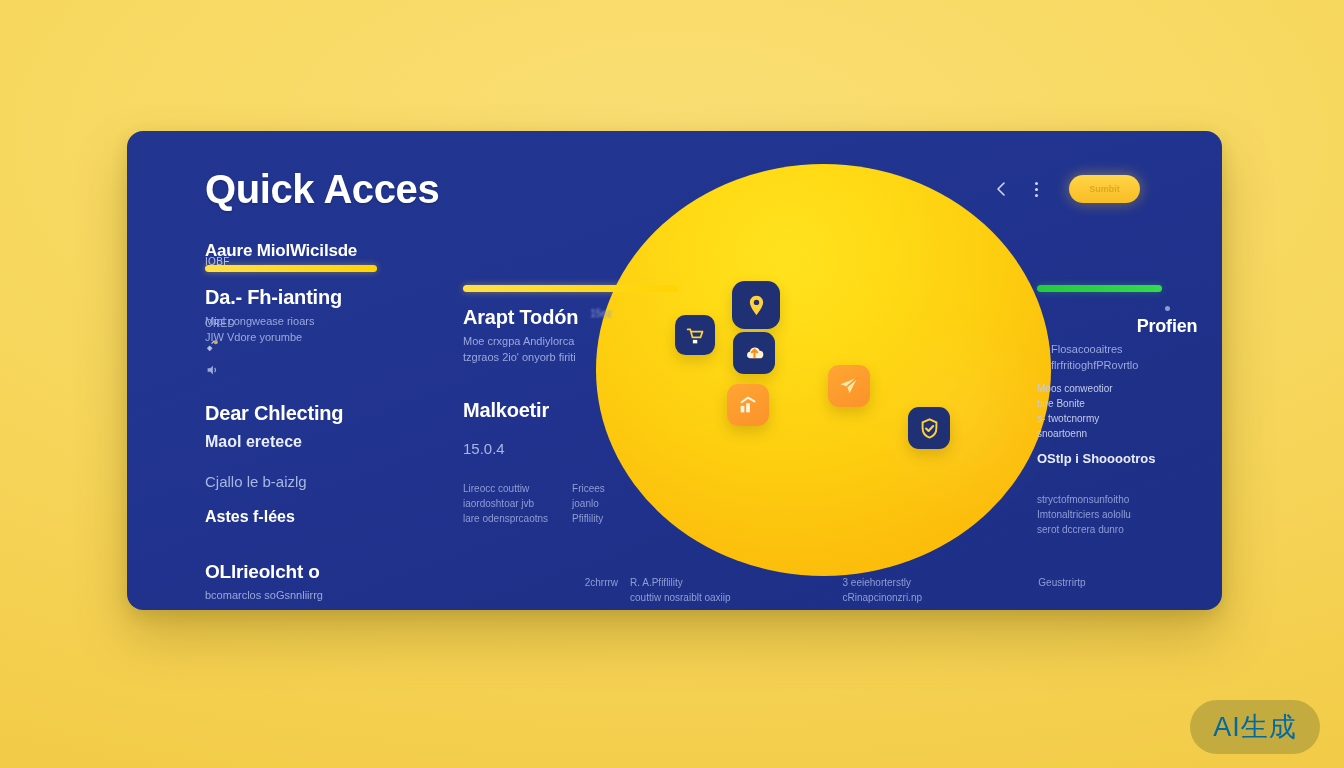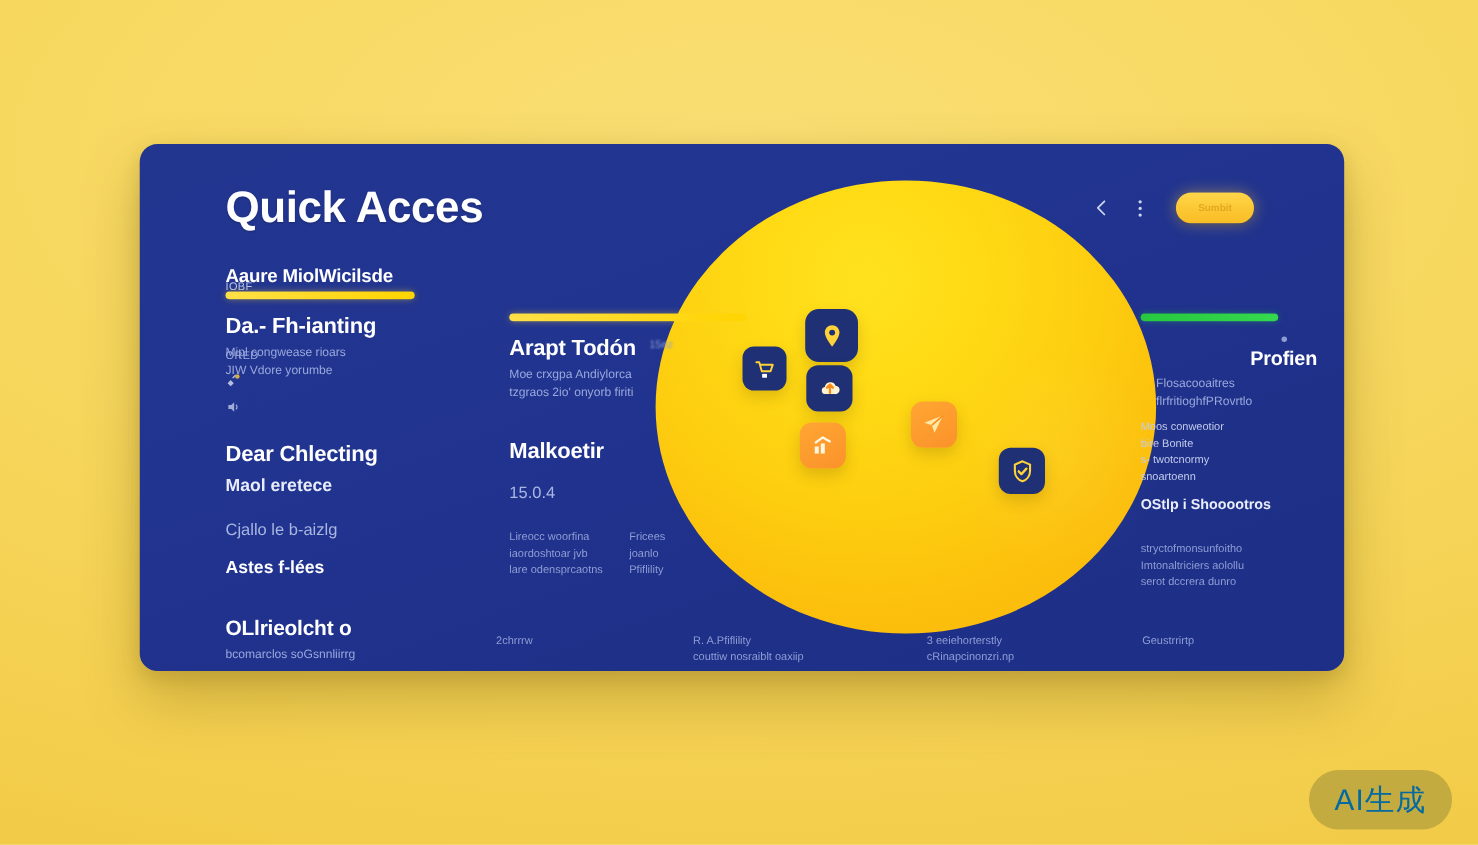--- a/index.html
+++ b/index.html
@@ -92,21 +92,21 @@
   
   #mid-frag { position:absolute; left:336px; top:268px; width:190px; }
   #mid-frag2 { position:absolute; left:336px; top:350px; width:210px; }
 
   
   #right-body { position:absolute; left:910px; top:250px; width:240px; }
 
   
   #bottom { position:absolute; left:78px; top:430px; right:50px; display:flex; gap:12px; }
   #bot-a { width:280px; }
-  #bot-b { width:200px; padding-top:14px; }
+  #bot-b { width:200px; padding-top:14px;text-align:right; }
   #bot-c { width:240px; padding-top:14px; }
   #bot-d { width:220px; padding-top:14px; }
   #bot-e { width:160px; padding-top:14px; }
 
   
   .app {
     position:absolute;
     border-radius:26%;
     display:flex; align-items:center; justify-content:center;
     box-shadow: 0 6px 14px rgba(90,60,0,0.20);
@@ -200,21 +200,21 @@
     <div class="sub" style="margin-top:0;">tzgraos 2io' onyorb firiti</div>
   </div>
 
   <div id="mid-frag">
     <div class="hd blurry">Malkoetir</div>
     <div class="lbl faint" style="margin-top:18px;">15.0.4</div>
   </div>
 
   <div id="mid-frag2" style="display:flex; gap:24px;">
     <div>
-      <div class="tiny">Lireocc woorfina</div>
+      <div class="tiny">Lireocc couttiw</div>
       <div class="tiny">iaordoshtoar jvb</div>
       <div class="tiny">lare odensprcaotns</div>
     </div>
     <div>
       <div class="tiny">Fricees</div>
       <div class="tiny">joanlo</div>
       <div class="tiny">Pfiflility</div>
     </div>
   </div>
 

